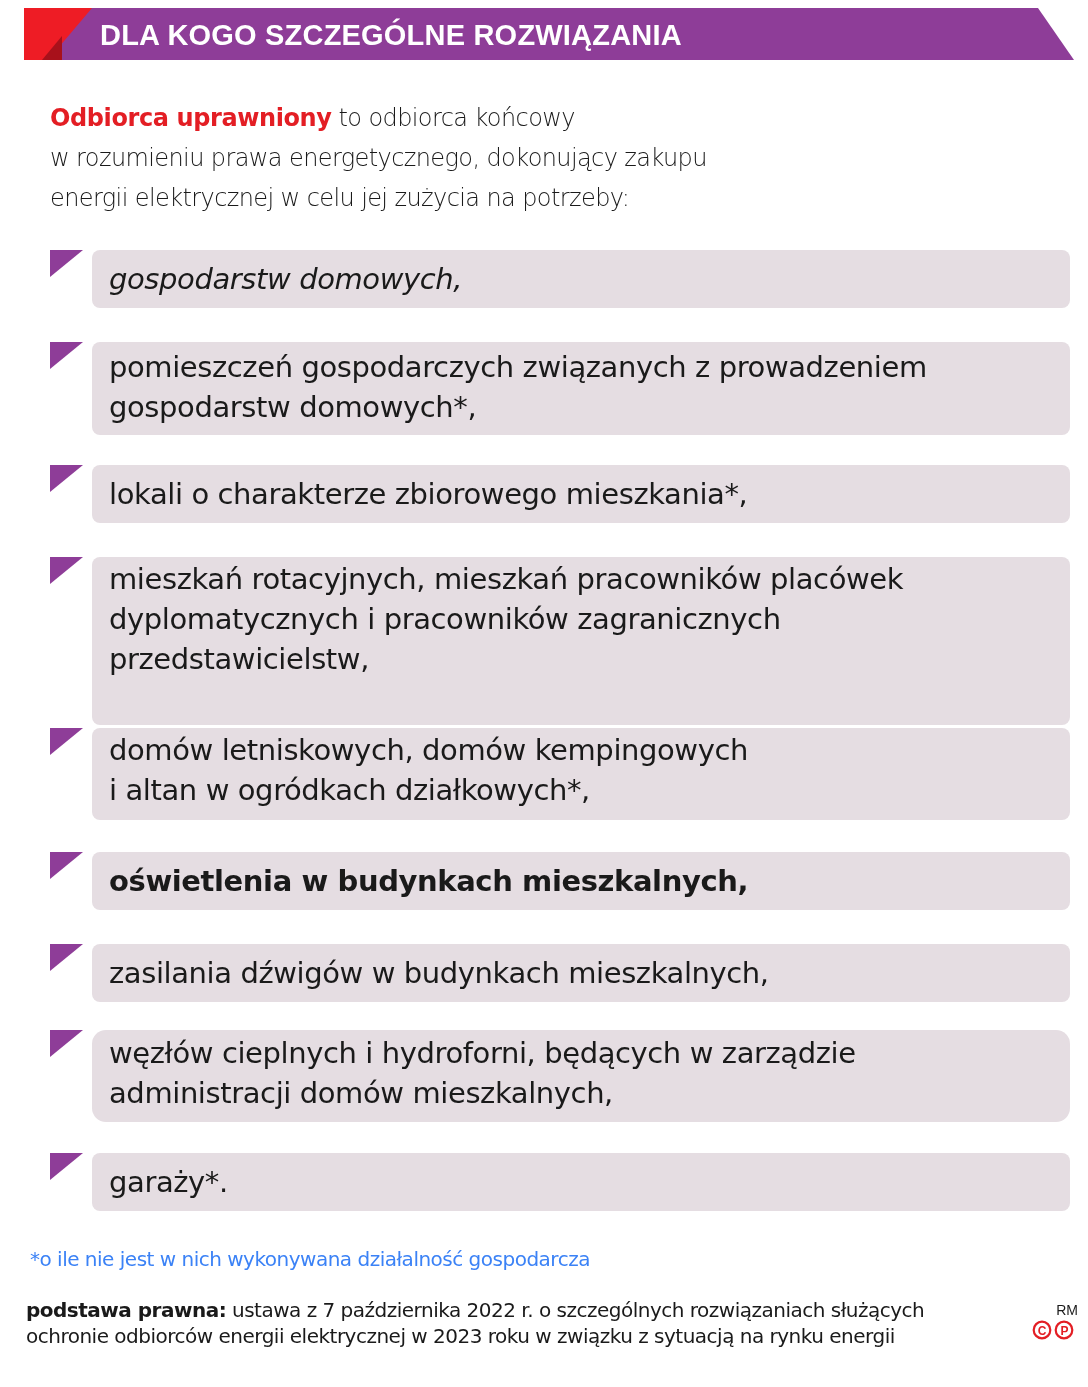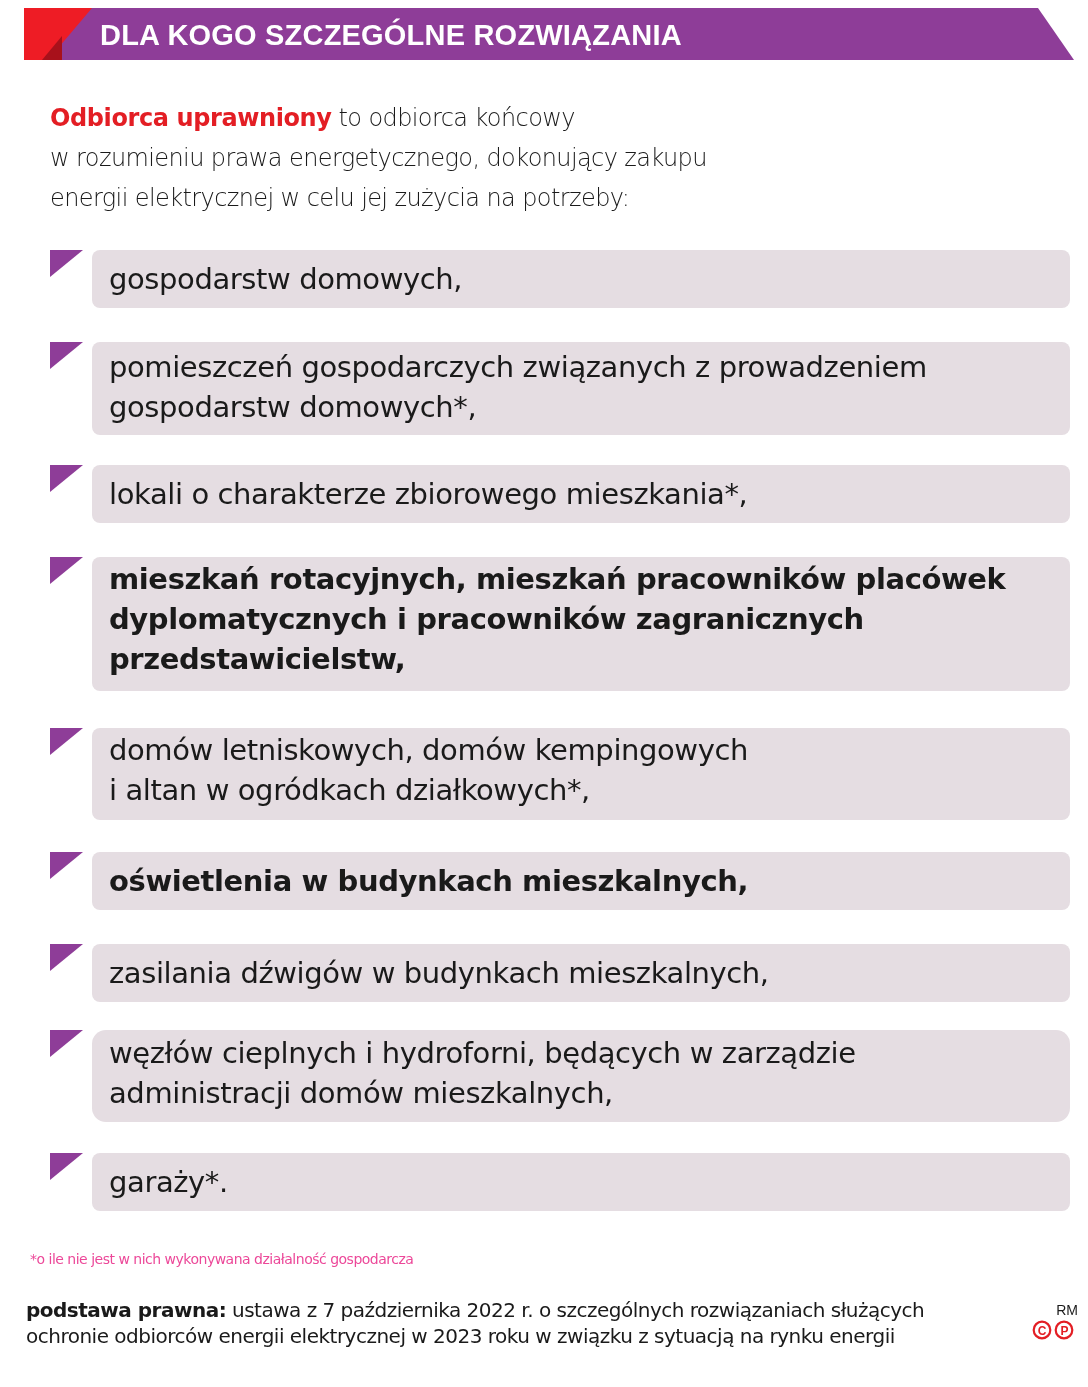--- a/index.html
+++ b/index.html
@@ -12,22 +12,22 @@
     color: #ffffff; letter-spacing: 0.2px; white-space: nowrap; }
   .intro { position: absolute; left: 50px; top: 98px; width: 900px;
     font-family: "DejaVu Sans", sans-serif; font-size: 24px; line-height: 40px;
     color: #1a1a1a; letter-spacing: -0.6px; font-weight: 300; }
   .intro .lead { color: #e31e24; font-weight: bold; letter-spacing: -0.4px; }
   .item { position: absolute; left: 50px; width: 1020px; }
   .marker { position: absolute; left: 0; top: 0; width: 33px; height: 27px; }
   .box { position: absolute; left: 42px; right: 0; top: 0; background: #e5dde2;
     border-radius: 8px; box-sizing: border-box; padding: 9px 16px 0 17px;
     font-size: 29px; line-height: 40px; color: #1a1a1a; letter-spacing: -0.4px; }
-  .footnote { position: absolute; left: 30px; top: 1246px; font-size: 14px;
-    line-height: 26px; color: #ec4899; letter-spacing: -0.5px; }
+  .footnote { position: absolute; left: 30px; top: 1246px; font-size: 20px;
+    line-height: 26px; color: #3b82f6; letter-spacing: -0.5px; }
   .source { position: absolute; left: 26px; top: 1297px; width: 960px; font-size: 20px;
     line-height: 26px; color: #1a1a1a; letter-spacing: -0.5px; }
   .source b { font-weight: bold; }
   .credit { position: absolute; left: 1028px; top: 1302px; width: 50px; text-align: right; }
   .credit-initials { font-family: "Liberation Sans", sans-serif; font-size: 14px; color: #1a1a1a; display: block; }
   .credit-icons { display: flex; gap: 2px; justify-content: center; margin-top: 2px; }
 </style>
 </head>
 <body>
 
@@ -39,21 +39,21 @@
   </svg>
   <div class="header-title">DLA KOGO SZCZEGÓLNE ROZWIĄZANIA</div>
 </div>
 
 <div class="intro">
   <div><span class="lead">Odbiorca uprawniony</span><span> to odbiorca końcowy</span></div>
   <div>w rozumieniu prawa energetycznego, dokonujący zakupu</div>
   <div>energii elektrycznej w celu jej zużycia na potrzeby:</div>
 </div>
 
-<div class="item" style="top:250px;height:58px;">
+<div class="item" style="top:250px;height:58px;font-style:italic;">
   <svg class="marker" viewBox="0 0 33 27">
       <polygon points="0,0 33,0 0,27" fill="#8e3d98"></polygon>
     </svg>
   <div class="box" style="height:58px;">
     <div>gospodarstw domowych,</div>
   </div>
 </div>
 
 <div class="item" style="top:342px;height:71px;">
   <svg class="marker" viewBox="0 0 33 27">
@@ -71,21 +71,21 @@
     </svg>
   <div class="box" style="height:58px;">
     <div>lokali o charakterze zbiorowego mieszkania*,</div>
   </div>
 </div>
 
 <div class="item" style="top:557px;height:134px;">
   <svg class="marker" viewBox="0 0 33 27">
       <polygon points="0,0 33,0 0,27" fill="#8e3d98"></polygon>
     </svg>
-  <div class="box" style="height:134px;padding-top:2px;font-weight:bold;">
+  <div class="box" style="height:168px;padding-top:2px;">
     <div>mieszkań rotacyjnych, mieszkań pracowników placówek</div>
     <div>dyplomatycznych i pracowników zagranicznych</div>
     <div>przedstawicielstw,</div>
   </div>
 </div>
 
 <div class="item" style="top:728px;height:92px;">
   <svg class="marker" viewBox="0 0 33 27">
       <polygon points="0,0 33,0 0,27" fill="#8e3d98"></polygon>
     </svg>

